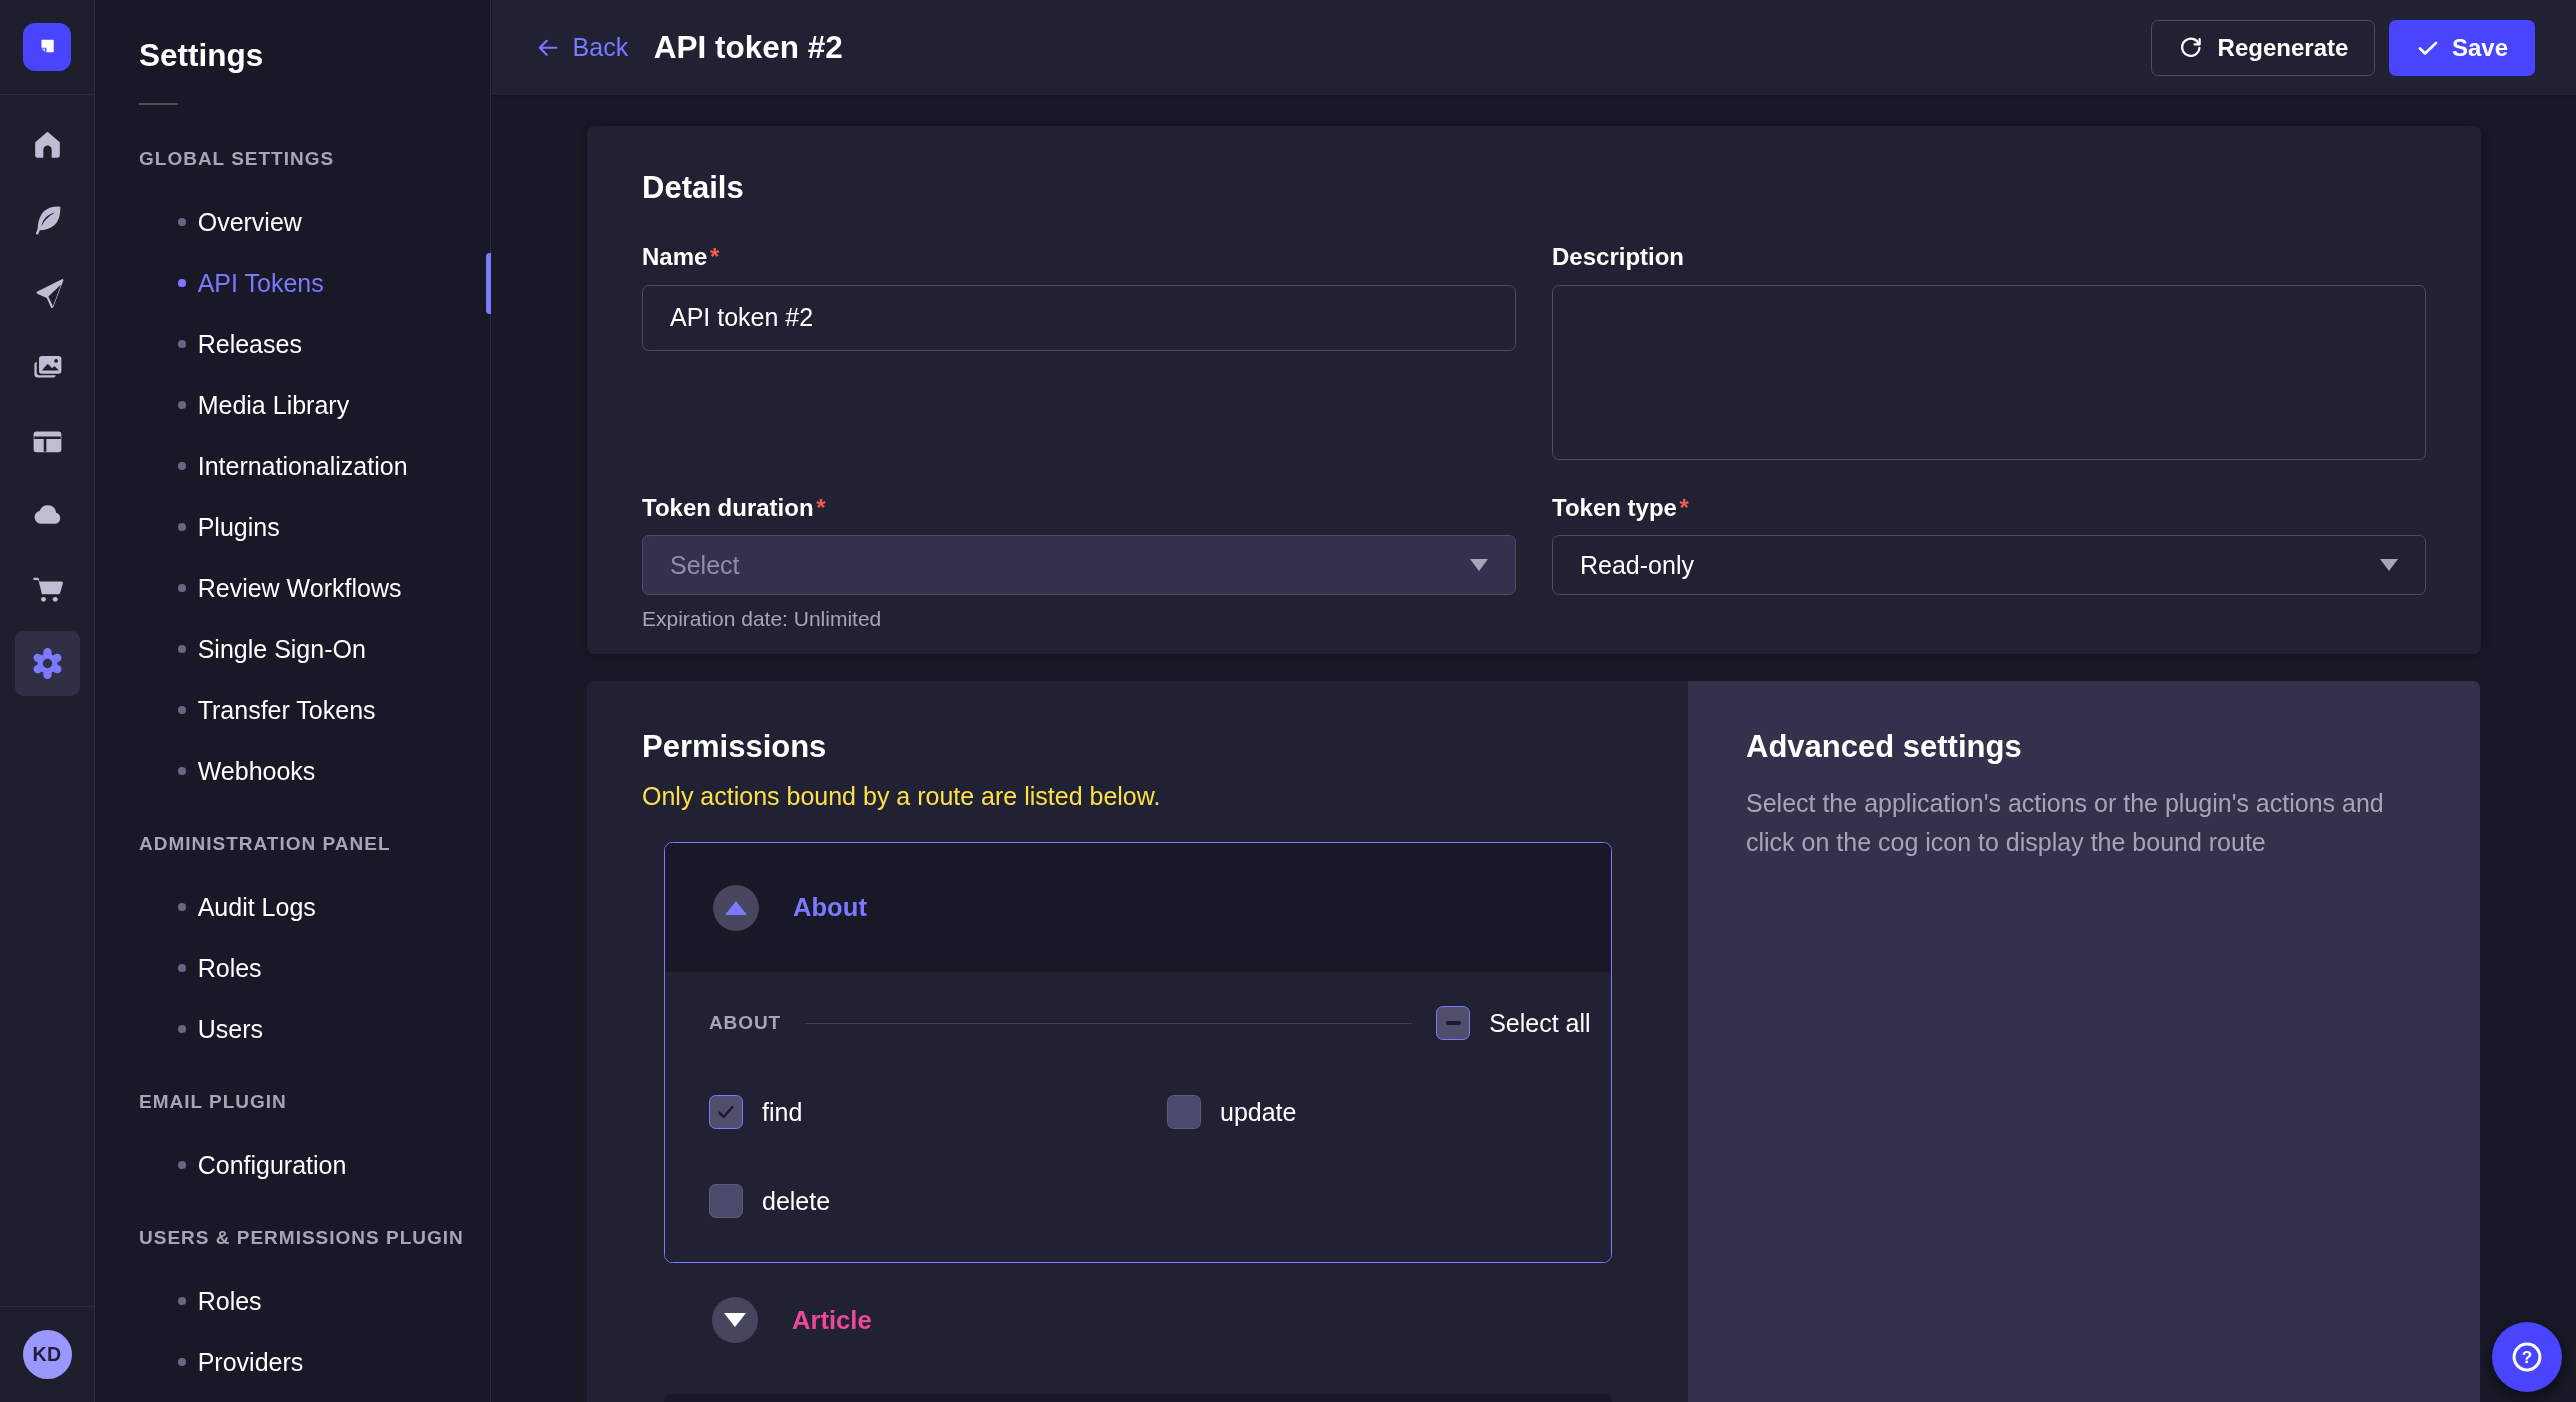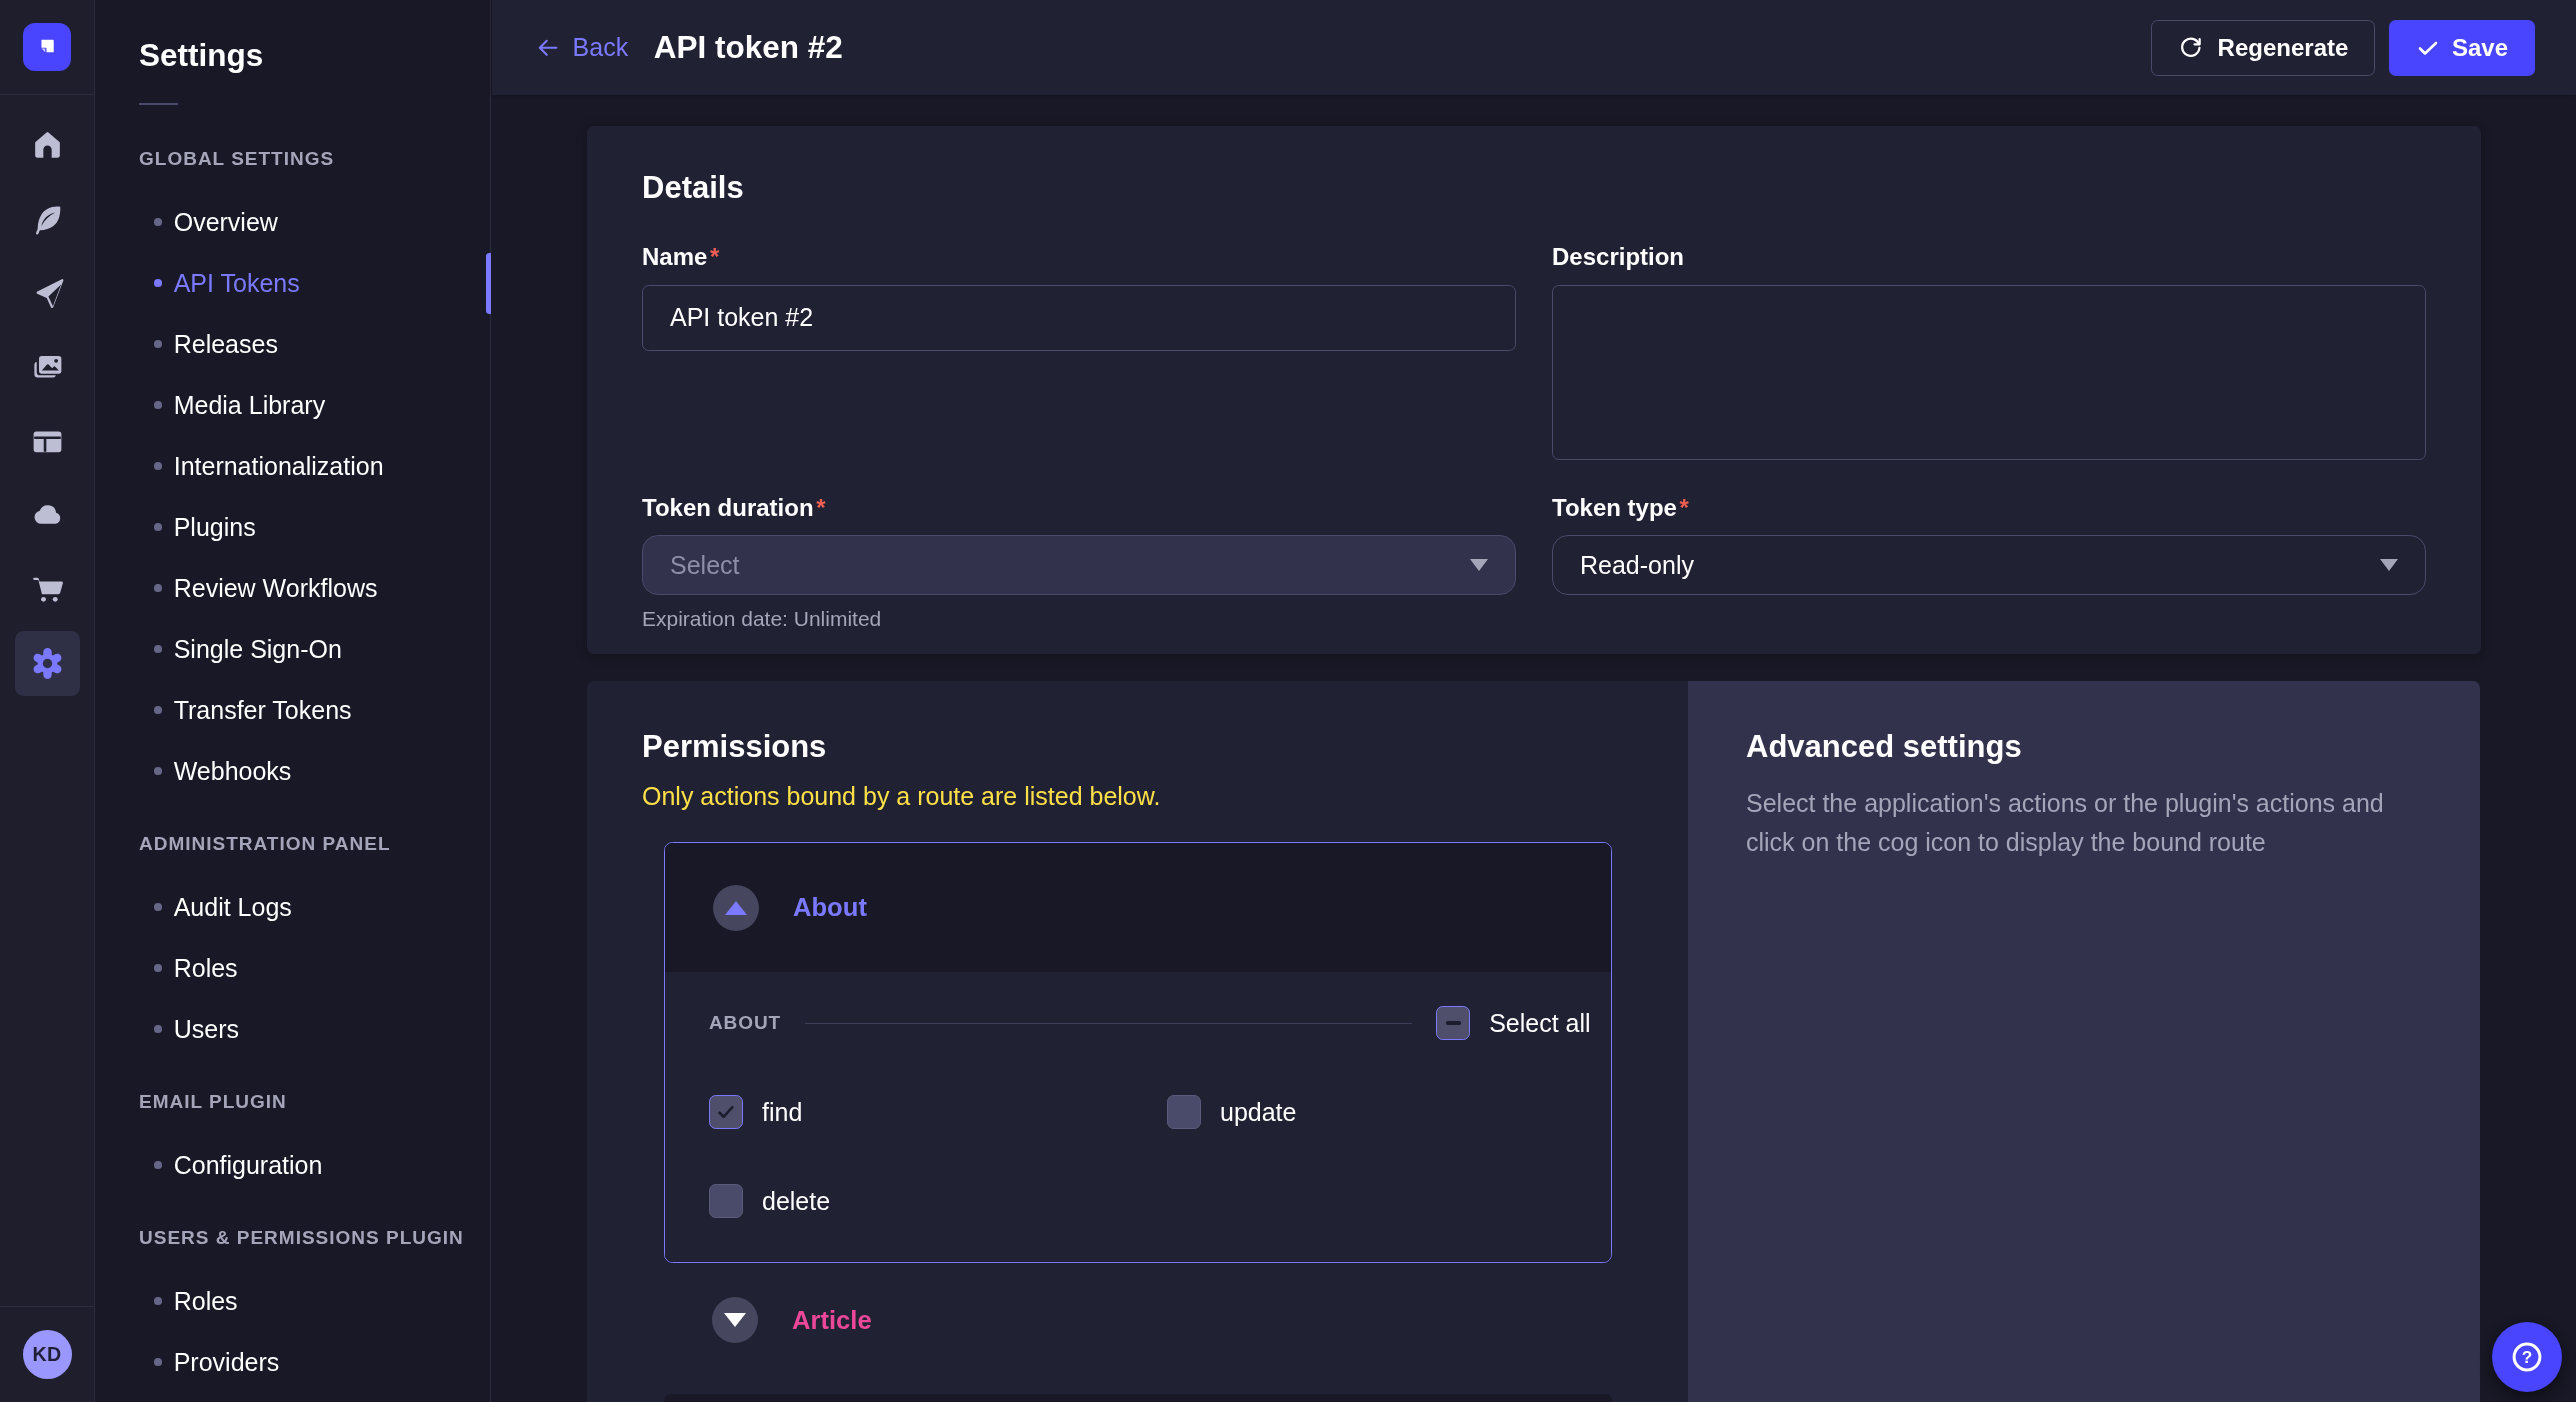--- a/index.html
+++ b/index.html
@@ -27,21 +27,21 @@
 
   
   .sidebar {
     position: absolute; left: 96px; top: 0; bottom: 0; width: 395px;
     background: #181826; border-right: 0.9px solid #2b2b3d;
   }
   .sidebar-title { margin: 37px 0 0 43px; font-size: 31.5px; font-weight: 700; color: #ffffff; }
   .sidebar-title-divider { width: 39px; height: 1.7px; background: #4a4a6a; margin: 29px 0 0 43px; }
   .nav-group-label { margin: 43px 0 22px 43px; font-size: 19px; font-weight: 700; letter-spacing: 1px; color: #a5a5ba; }
   .nav-group + .nav-group .nav-group-label { margin-top: 31px; }
-  .nav-item { position: relative; height: 61px; display: flex; align-items: center; padding-left: 58px; font-size: 25px; color: #ffffff; cursor: pointer; }
+  .nav-item { position: relative; height: 61px; display: flex; align-items: center; padding-left: 82px; font-size: 25px; color: #ffffff; cursor: pointer; }
   .nav-bullet { width: 7.7px; height: 7.7px; border-radius: 50%; background: #666687; margin-right: 12px; flex: 0 0 auto; }
   .nav-item.active { color: #7b79ff; }
   .nav-item.active .nav-bullet { background: #7b79ff; }
   .nav-item.active::after { content: ""; position: absolute; right: -0.9px; top: 0; width: 5.1px; height: 61px; background: #7b79ff; border-radius: 3.4px 0 0 3.4px; }
 
   
   .main { position: absolute; left: 492px; top: 0; right: 0; bottom: 0; }
   .topbar { height: 95px; background: #212134; display: flex; align-items: center; padding: 0 41px 0 43px; box-shadow: 0 0.9px 3.4px rgba(3,3,10,0.3); }
   .back-link { display: flex; align-items: center; gap: 12px; color: #7b79ff; font-size: 25px; cursor: pointer; }
   .page-title { margin-left: 25.6px; font-size: 31.5px; font-weight: 700; color: #ffffff; }
@@ -54,21 +54,21 @@
 
   .card { background: #212134; border-radius: 6.8px; box-shadow: 0 1.7px 10.2px rgba(0,0,0,0.22); }
   .card-details { padding: 44px 55px 0; height: 528px; }
   .card-h { font-size: 31px; font-weight: 600; color: #ffffff; }
   .details-grid { display: grid; grid-template-columns: 1fr 1fr; column-gap: 36px; margin-top: 37px; }
   .details-grid.row2 { margin-top: 31px; }
   .field-label { display: block; font-size: 24px; font-weight: 600; color: #ffffff; margin-bottom: 13.6px; }
   .req { color: #ee5e52; margin-left: 2.6px; }
   .text-input { width: 100%; height: 66px; background: transparent; border: 0.9px solid #4a4a6a; border-radius: 6.8px; color: #ffffff; font-size: 25px; padding: 0 27px; font-family: inherit; outline: none; }
   .textarea { width: 100%; height: 175px; background: transparent; border: 0.9px solid #4a4a6a; border-radius: 6.8px; color: #ffffff; font-size: 25px; padding: 19px 27px; font-family: inherit; resize: none; outline: none; }
-  .select { height: 60px; border: 0.9px solid #4a4a6a; border-radius: 16px; display: flex; align-items: center; padding: 4px 27px; font-size: 25px; cursor: pointer; }
+  .select { height: 60px; border: 0.9px solid #4a4a6a; border-radius: 7px; display: flex; align-items: center; padding: 4px 27px; font-size: 25px; cursor: pointer; }
   .select .sel-caret { margin-left: auto; width: 0; height: 0; border-left: 9.4px solid transparent; border-right: 9.4px solid transparent; border-top: 12px solid #a5a5ba; }
   .select.filled { background: #32324d; }
   .sel-placeholder { color: #8e8ea9; }
   .sel-value { color: #ffffff; }
   .field-hint { margin-top: 12px; font-size: 21px; color: #a5a5ba; }
 
   
   .perm-row { display: flex; margin-top: 27px; height: 721px; }
   .perm-card { width: 1101px; background: #212134; border-radius: 6.8px 0 0 0; padding: 48px 0 0 55px; position: relative; }
   .perm-sub { margin-top: 17px; font-size: 25px; color: #fde047; }

